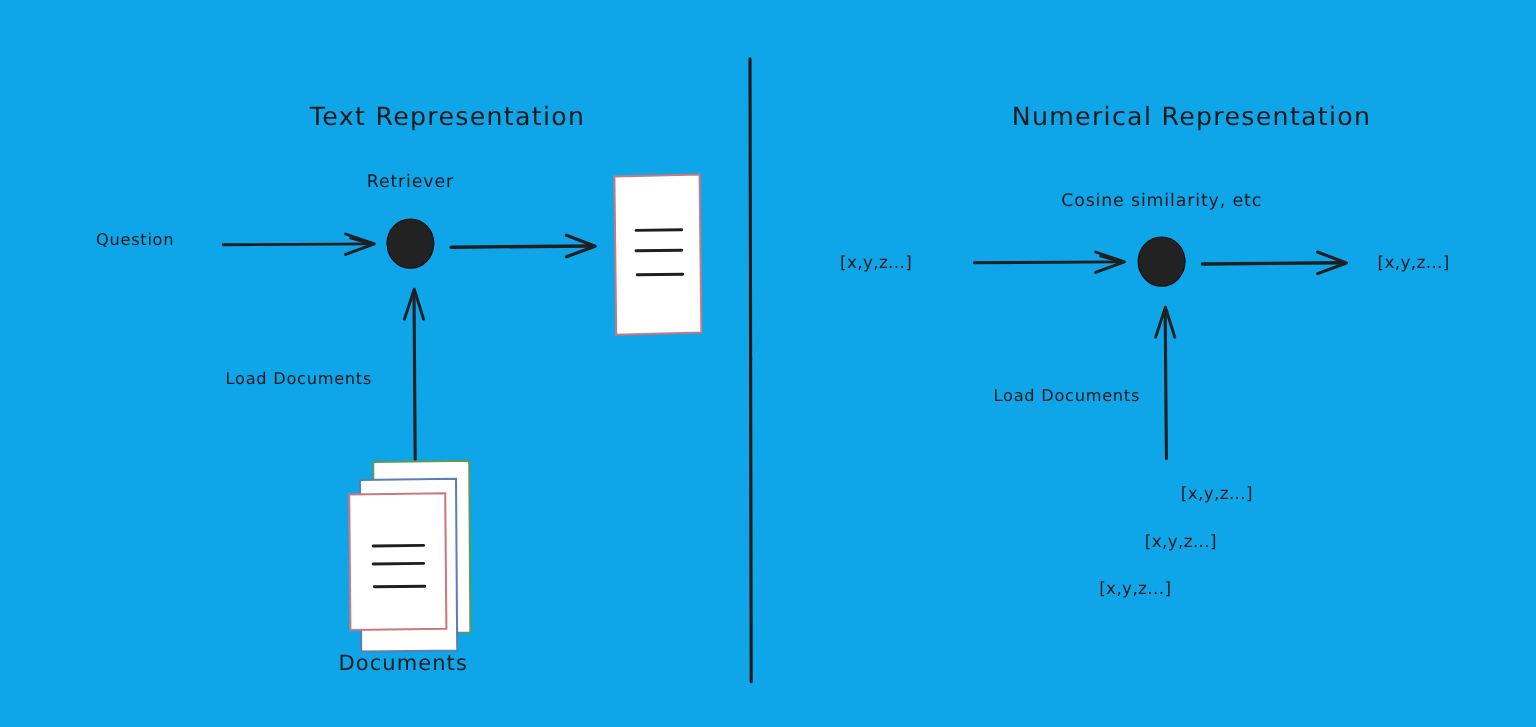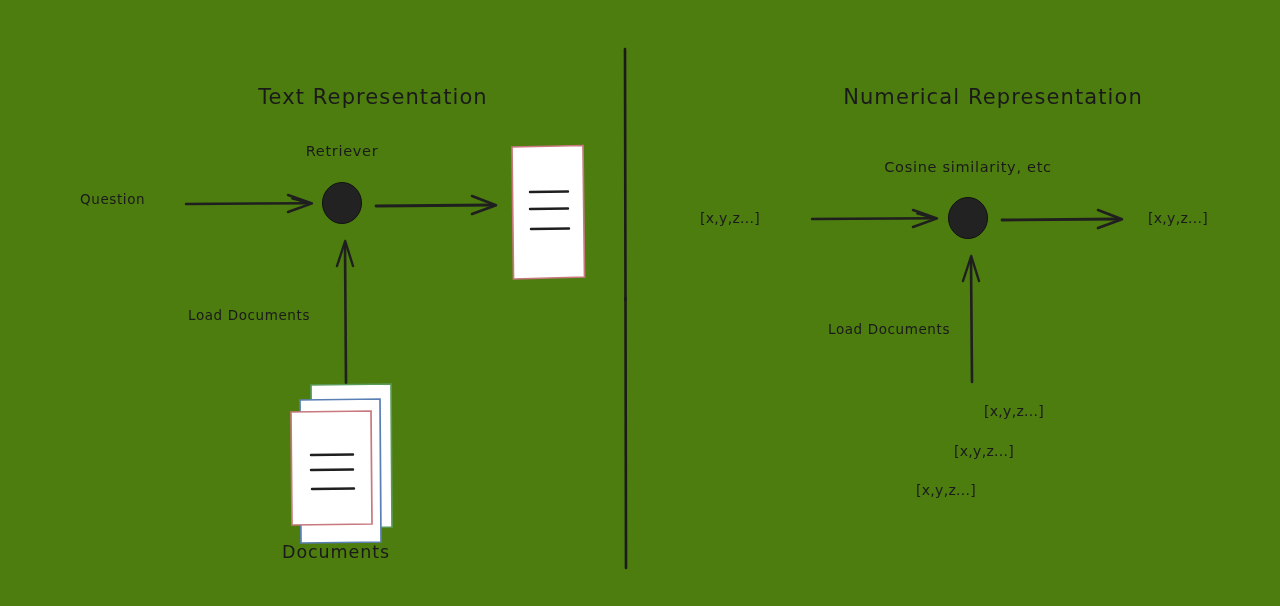--- a/index.html
+++ b/index.html
@@ -7,21 +7,21 @@
     padding: 0;
     background: #ffffff;
   }
   body {
     font-family: "DejaVu Sans", sans-serif;
   }
   #stage {
     position: relative;
     width: 1280px;
     height: 606px;
-    background: #4d7c0f;
+    background: #0ea5e9;
     overflow: hidden;
   }
   #stage svg.layer {
     position: absolute;
     left: 0;
     top: 0;
     width: 1280px;
     height: 606px;
   }
   .hand {

